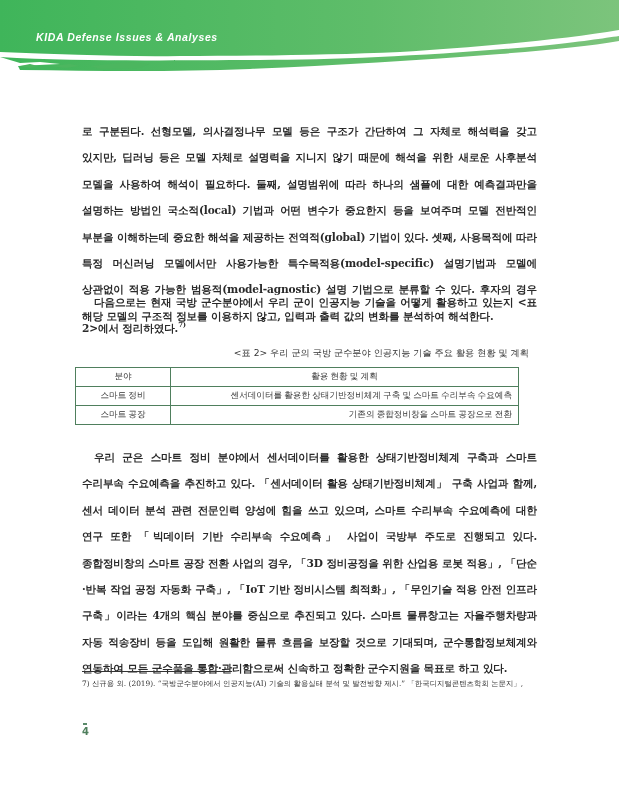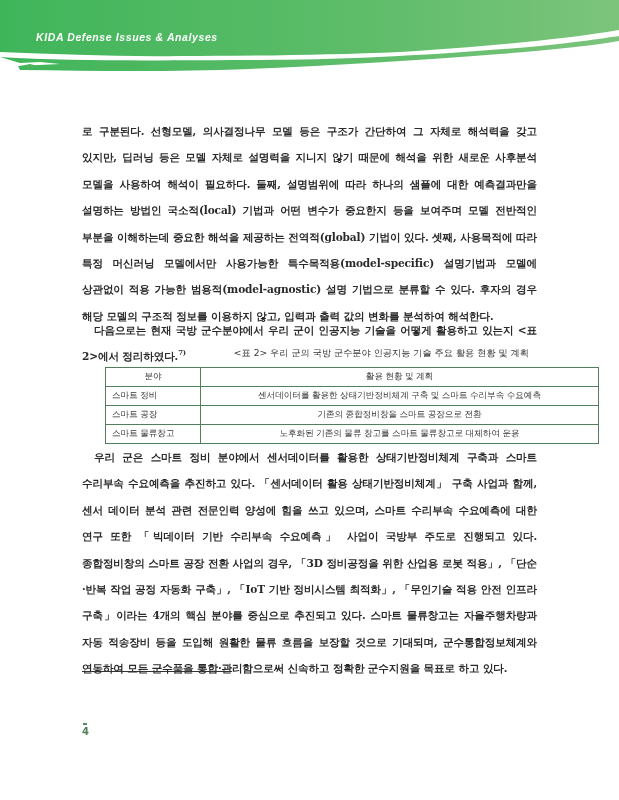--- a/index.html
+++ b/index.html
@@ -20,42 +20,42 @@
     letter-spacing: 0.6px; color: #ffffff;
   }
   .body-text {
     position: absolute; left: 82px; width: 455px;
     font-size: 10.6px; line-height: 26.4px;
     text-align: justify; letter-spacing: -0.15px;
     word-break: keep-all;
   }
   .body-text p { margin: 0; font-weight: bold; }
   .p1 { top: 118px; }
-  .p2 { top: 289px; text-indent: 12px; margin-top: 28px; }
+  .p2 { top: 289px; text-indent: 12px; }
   .p2 sup { font-size: 7px; vertical-align: 5px; line-height: 0; }
   .p3 { top: 444px; text-indent: 12px; }
   .table-caption {
     position: absolute; left: 89px; width: 440px; top: 347px;
     text-align: right;
     font-family: "DejaVu Sans", "Liberation Sans", sans-serif;
     font-size: 9.2px; color: #333;
   }
   table.data {
-    position: absolute; left: 105px; top: 367px; width: 494px;
+    position: absolute; left: 75px; top: 367px; width: 444px;
     border-collapse: collapse;
-    font-family: Liberation Sans, sans-serif;
+    font-family: Liberation Serif, serif;
     font-size: 8.6px; color: #333;
   }
   table.data td, table.data th {
     border: 1px solid #4f7f5d; height: 18px; padding: 0 6px;
     font-weight: normal;
   }
   table.data th { text-align: center; }
-  table.data td.cat { width: 82px; margin-top: 12px; }
-  table.data td.desc { text-align: center; }
+  table.data td.cat { text-align: center; width: 82px; margin-top: 12px; }
+  table.data td.desc { text-align: right; }
   table.data { border: 1.5px solid #4f7f5d; }
   .fn-rule {
     position: absolute; left: 82px; top: 671px; width: 150px; height: 1px;
     background: #333;
   }
   .footnote {
     position: absolute; left: 82px; top: 677px; width: 460px;
     font-size: 7.4px; line-height: 13.5px; color: #333;
   }
   .footnote .cont { padding-left: 9px; display: block; }
@@ -105,29 +105,26 @@
     <th>활용 현황 및 계획</th>
   </tr>
   <tr>
     <td class="cat">스마트 정비</td>
     <td class="desc">센서데이터를 활용한 상태기반정비체계 구축 및 스마트 수리부속 수요예측</td>
   </tr>
   <tr>
     <td class="cat">스마트 공장</td>
     <td class="desc">기존의 종합정비창을 스마트 공장으로 전환</td>
   </tr>
-  <tr>
-    <td class="cat">스마트 물류창고</td>
-    <td class="desc">노후화된 기존의 물류 창고를 스마트 물류창고로 대체하여 운용</td>
-  </tr>
 </tbody>
   </table>
 
 <div class="body-text p3">
   <p>우리 군은 스마트 정비 분야에서 센서데이터를 활용한 상태기반정비체계 구축과 스마트 수리부속 수요예측을 추진하고 있다. 「센서데이터 활용 상태기반정비체계」 구축 사업과 함께, 센서 데이터 분석 관련 전문인력 양성에 힘을 쓰고 있으며, 스마트 수리부속 수요예측에 대한 연구 또한 「빅데이터 기반 수리부속 수요예측」 사업이 국방부 주도로 진행되고 있다. 종합정비창의 스마트 공장 전환 사업의 경우, 「3D 정비공정을 위한 산업용 로봇 적용」, 「단순·반복 작업 공정 자동화 구축」, 「IoT 기반 정비시스템 최적화」, 「무인기술 적용 안전 인프라 구축」이라는 4개의 핵심 분야를 중심으로 추진되고 있다. 스마트 물류창고는 자율주행차량과 자동 적송장비 등을 도입해 원활한 물류 흐름을 보장할 것으로 기대되며, 군수통합정보체계와 연동하여 모든 군수품을 통합·관리함으로써 신속하고 정확한 군수지원을 목표로 하고 있다.</p>
 </div>
 
 <div class="fn-rule"></div>
 <div class="footnote">
+  <span>7) 신규용 외. (2019). “국방군수분야에서 인공지능(AI) 기술의 활용실태 분석 및 발전방향 제시.” 「한국디지털콘텐츠학회 논문지」,</span>
 </div>
 
 <div class="page-dash"></div>
 <div class="page-num">4</div>
 
 </body></html>

